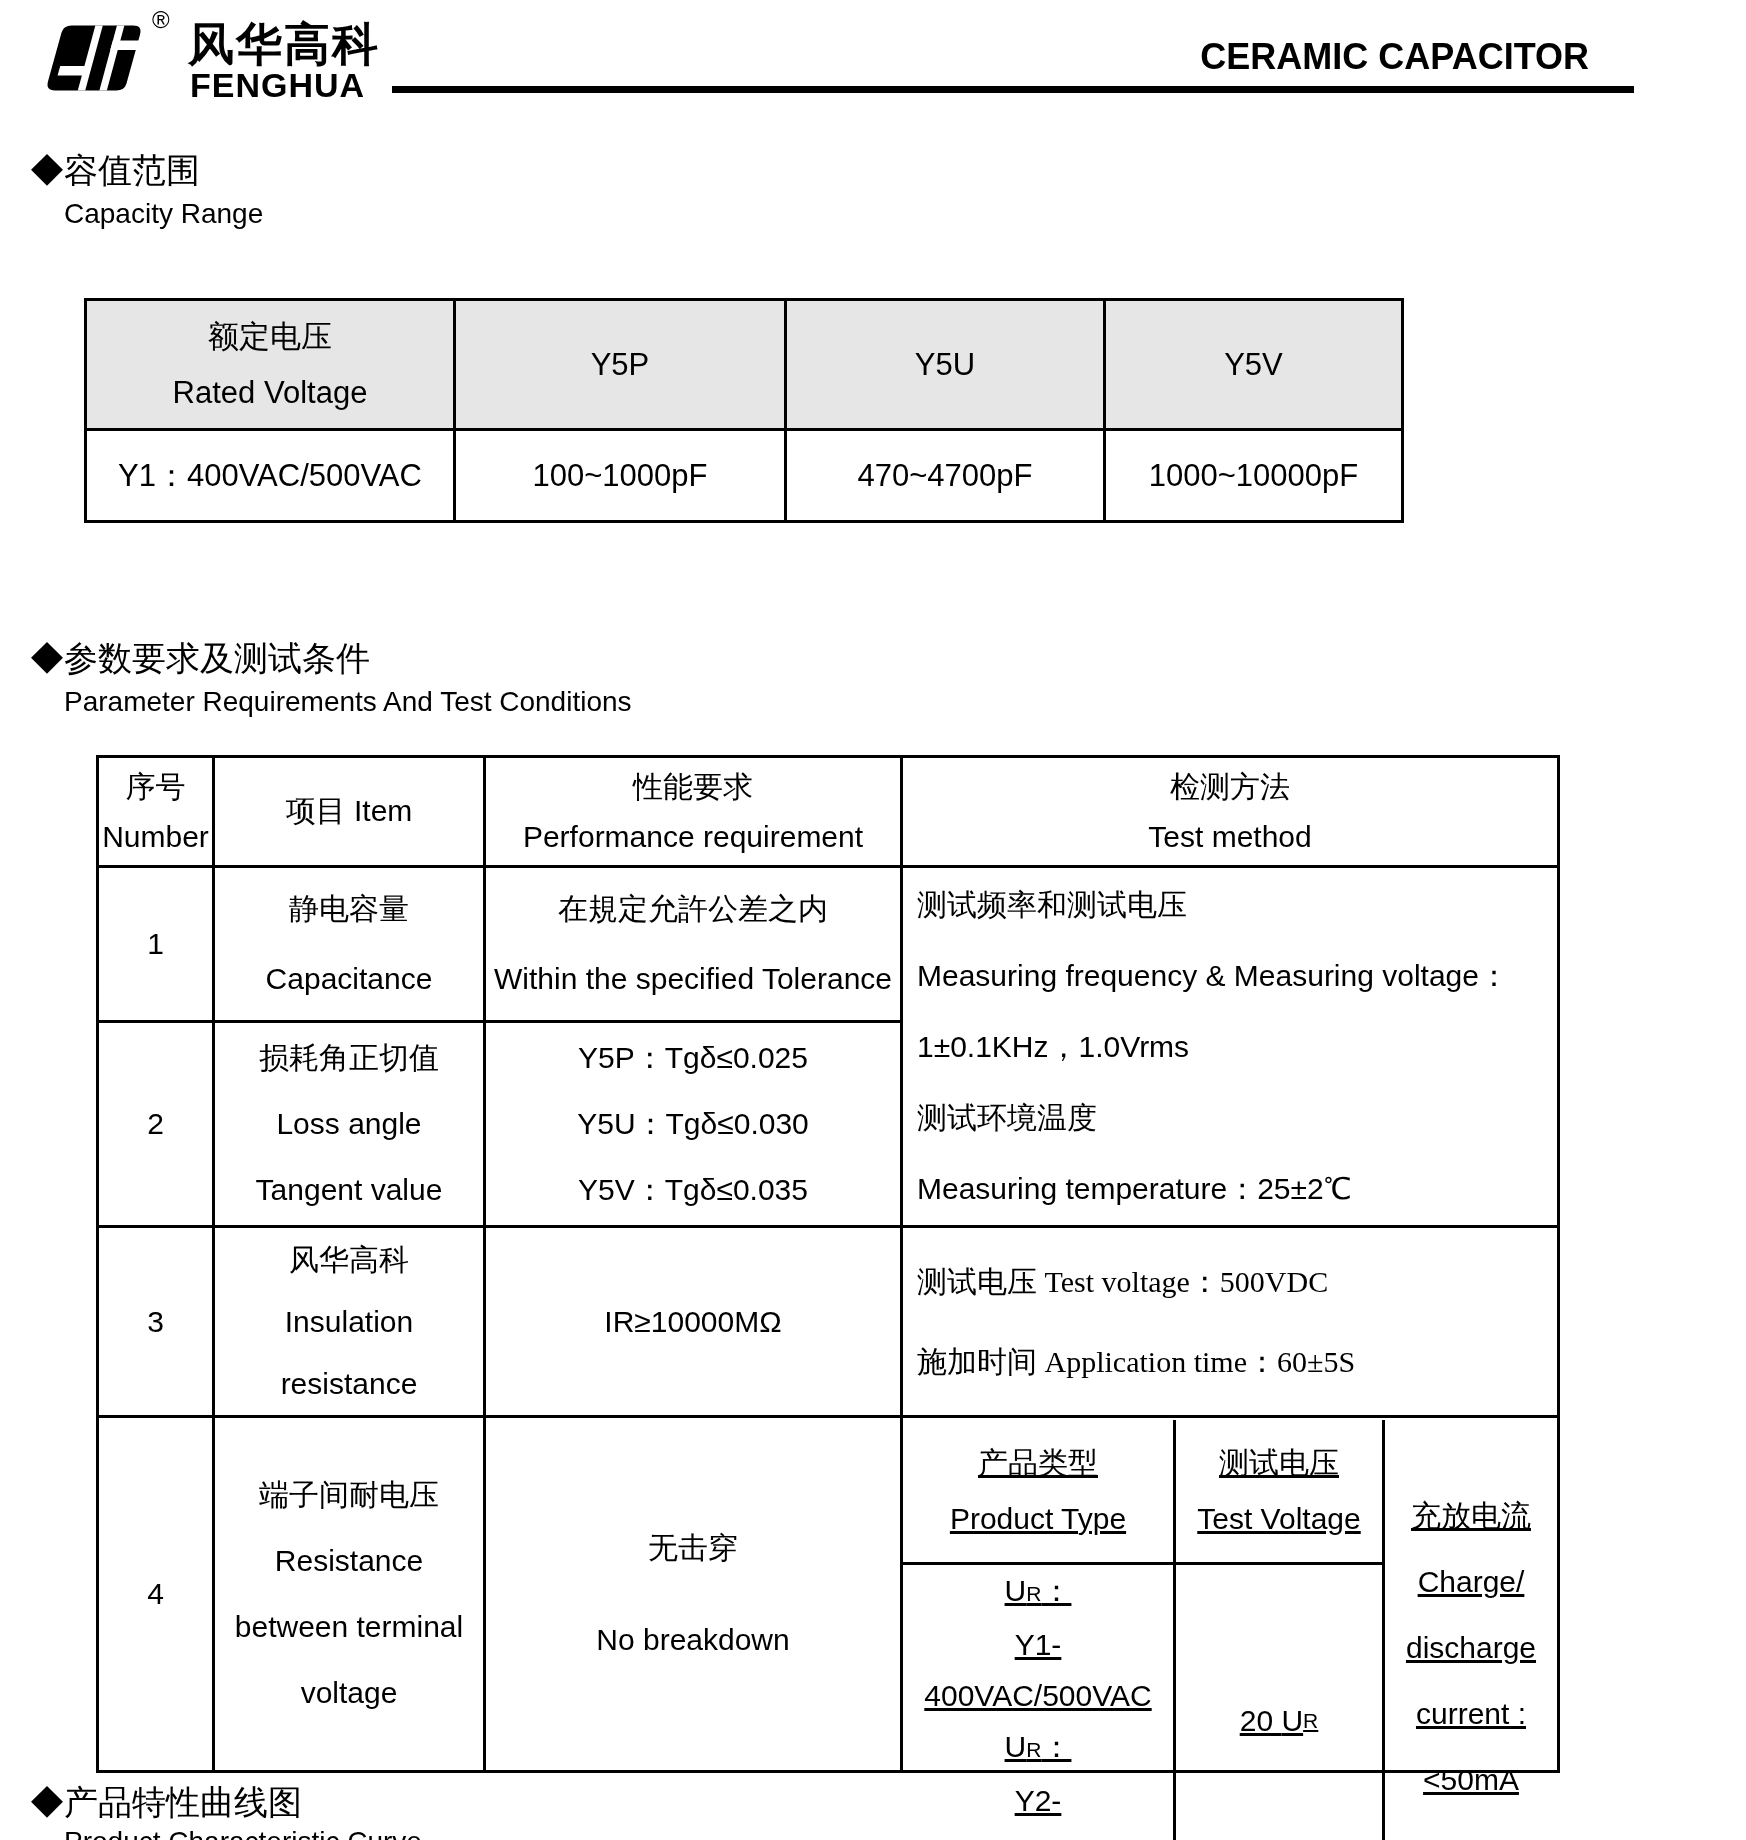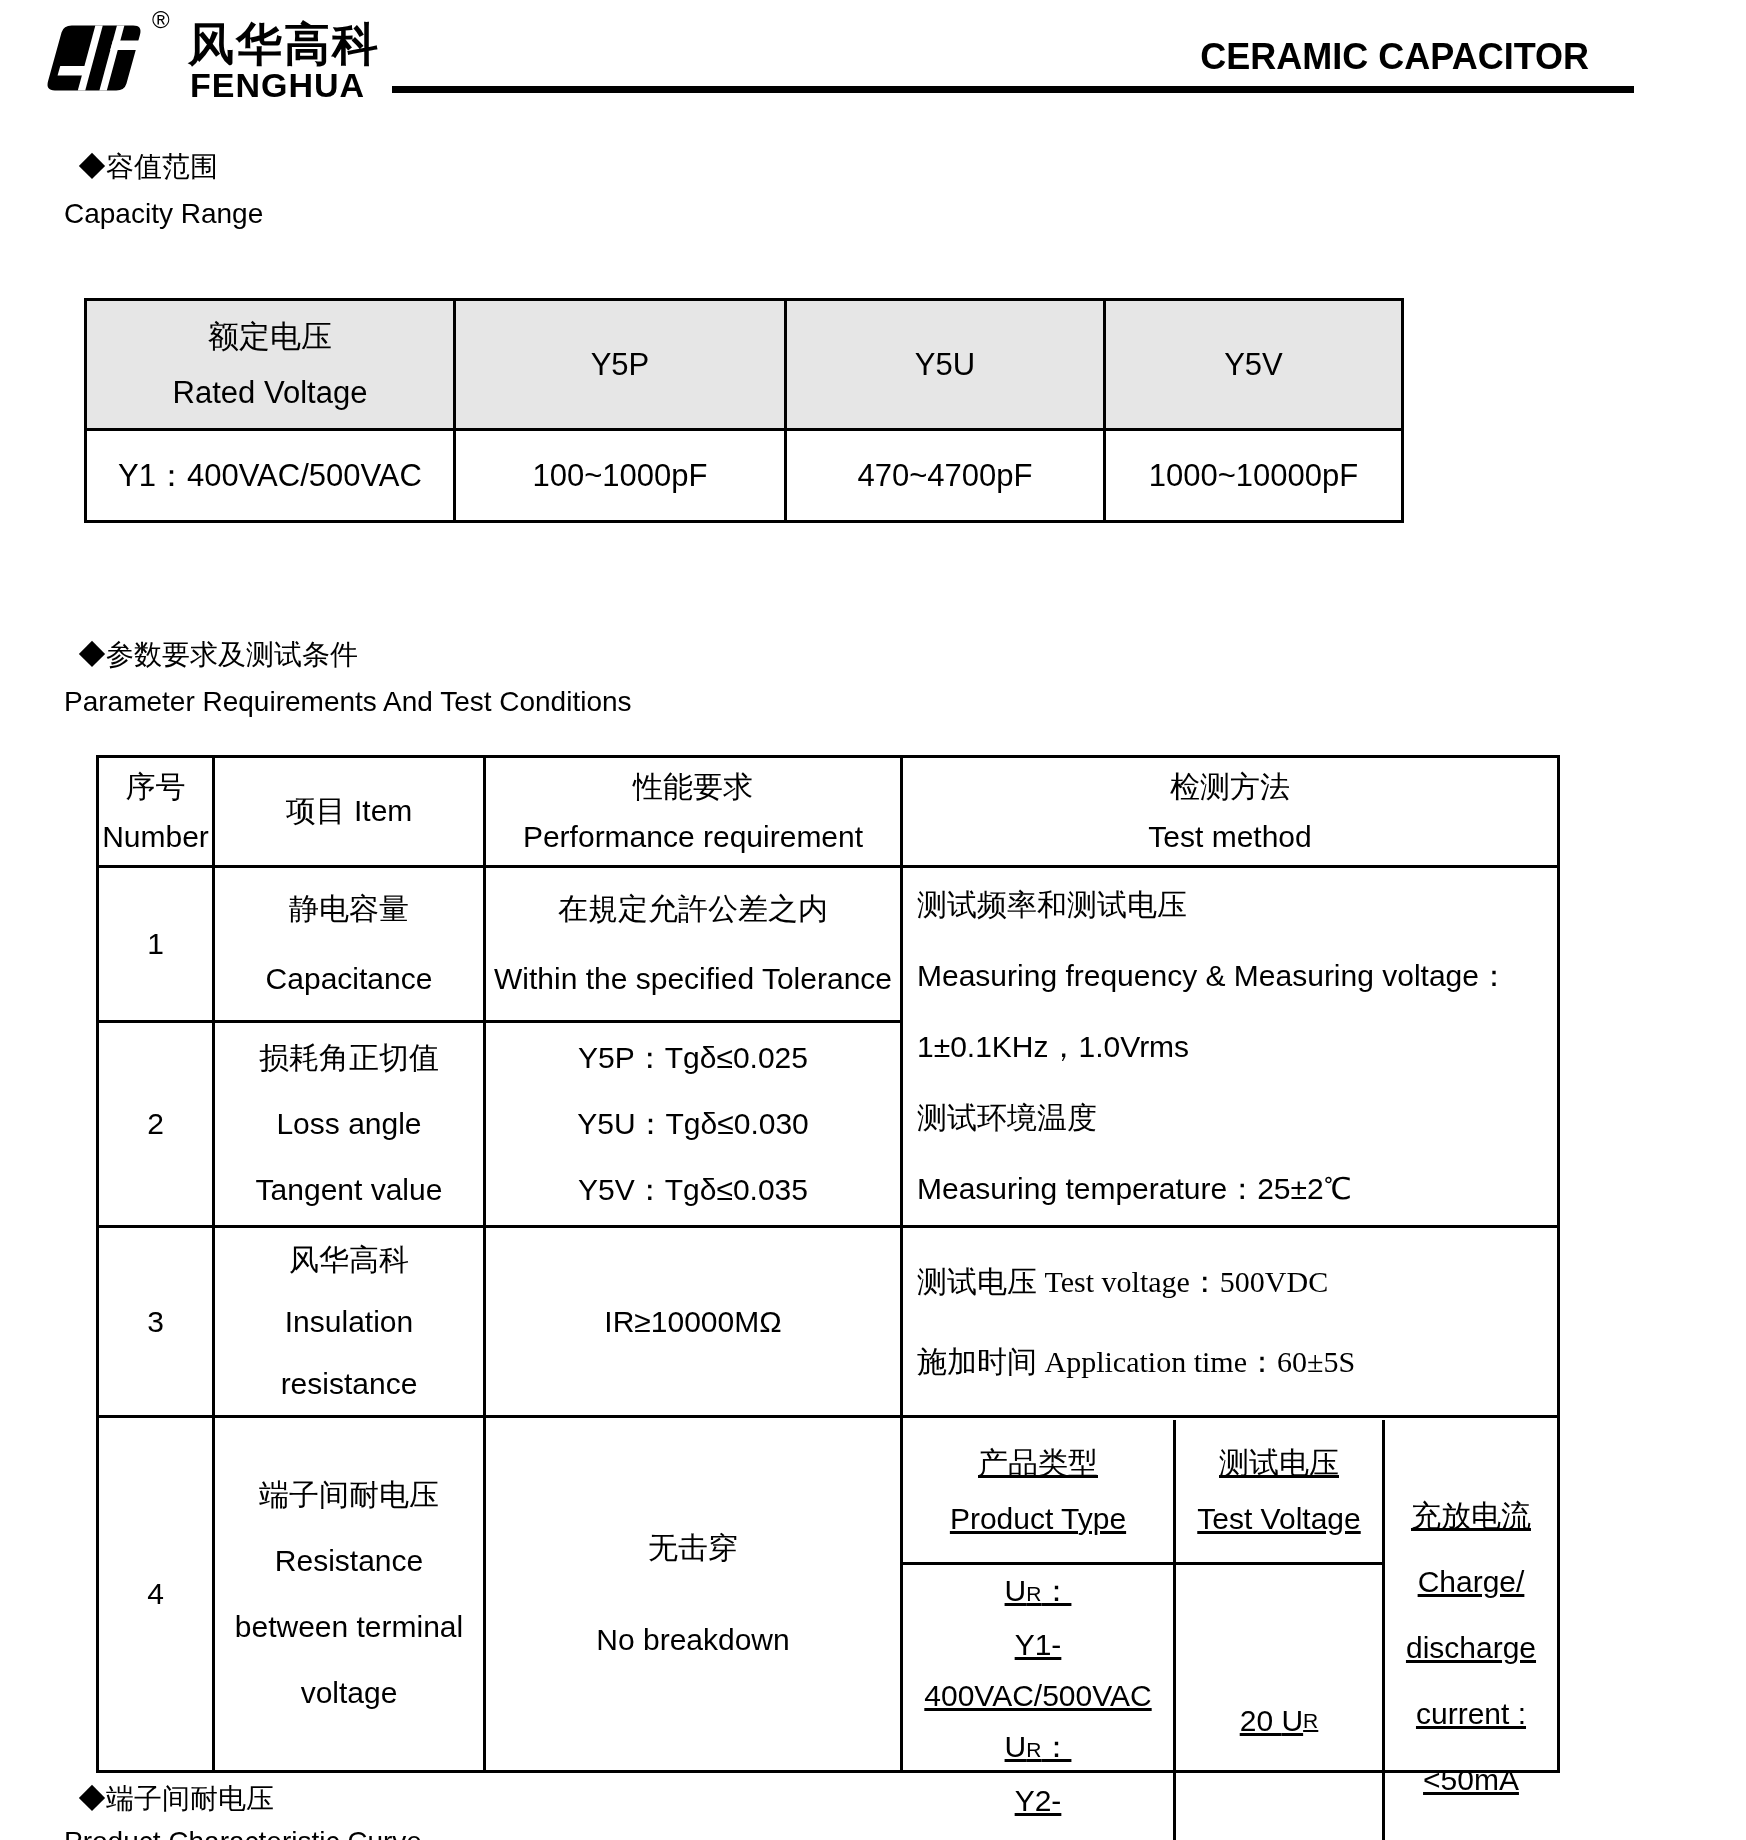--- a/index.html
+++ b/index.html
@@ -12,21 +12,21 @@
 
   
   .logo-icon { position:absolute; left:40px; top:12px; }
   .reg-mark { position:absolute; left:152px; top:6px; font-size:24px; }
   .brand-cn { position:absolute; left:188px; top:14px; font-size:46px; font-weight:bold; letter-spacing:2px; }
   .brand-en { position:absolute; left:190px; top:66px; font-size:34px; font-weight:bold; letter-spacing:1px; }
   .doc-title { position:absolute; right:157px; top:36px; font-size:36px; font-weight:bold; }
   .header-rule { position:absolute; left:392px; top:86px; width:1242px; height:7px; background:#000; }
 
   
-  .h-cn { position:absolute; left:30px; font-size:28px;margin-left:48px; }
+  .h-cn { position:absolute; left:30px; font-size:34px; }
   .h-en { position:absolute; left:64px; font-size:28px; }
 
   table { border-collapse:collapse; table-layout:fixed; }
   td { border:3px solid #000; text-align:center; vertical-align:middle; }
 
   
   .t1 { position:absolute; left:84px; top:298px; width:1317px; font-size:31px; }
   .t1 .hrow { height:130px; }
   .t1 .drow { height:92px; }
   .gray { background:#e6e6e6; }
@@ -240,16 +240,16 @@
             <span class="pre">20 </span>
                 <span>U</span>
                 <span class="ur-sub">R</span>
           </div>
         </div>
       </td>
     </tr>
   </tbody>
     </table>
 
-  <div class="h-cn" style="top:1780px;">◆端子间耐电压</div>
+  <div class="h-cn" style="top:1780px;">◆产品特性曲线图</div>
   <div class="h-en" style="top:1826px;">Product Characteristic Curve</div>
 
 </div>
 
 </body></html>

